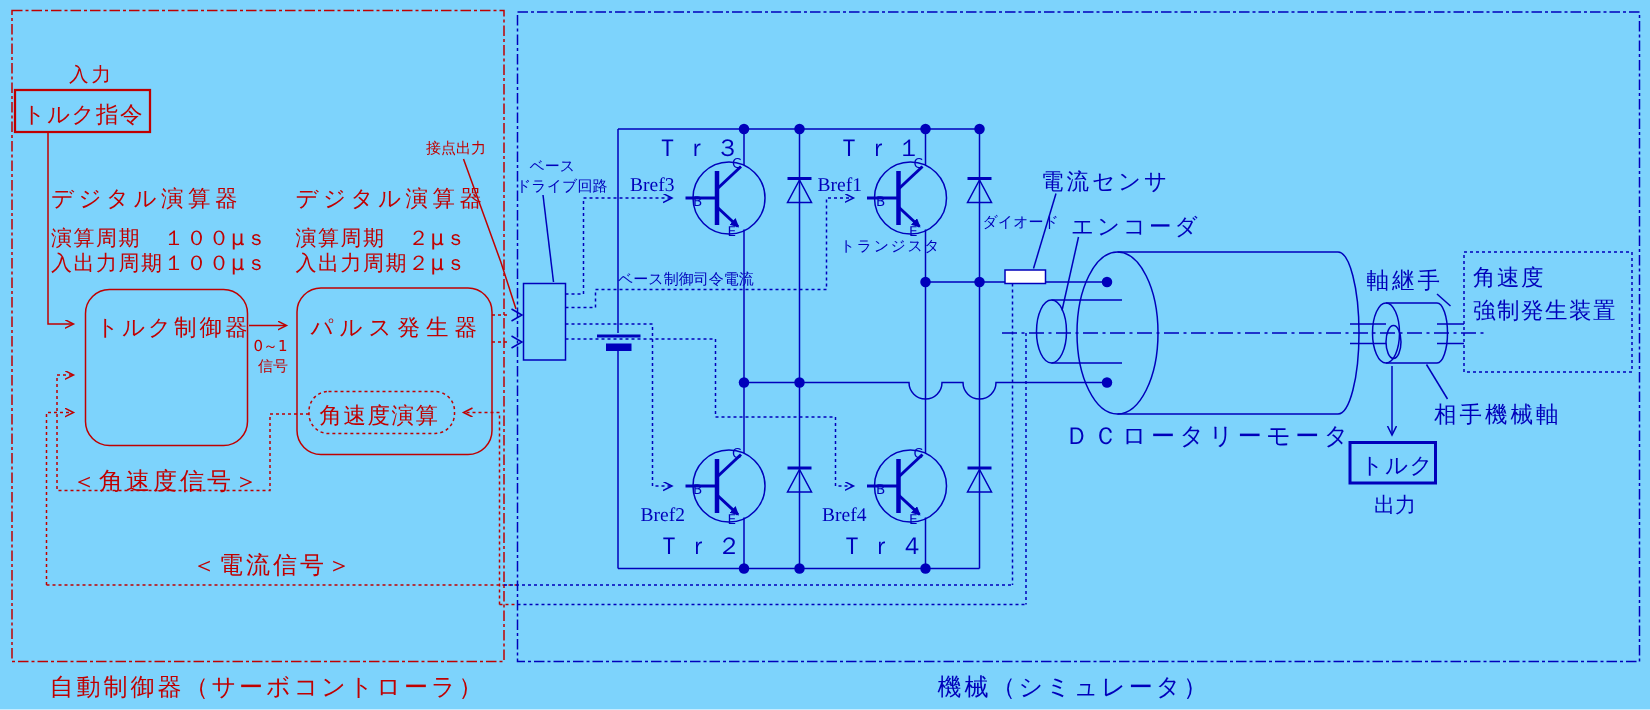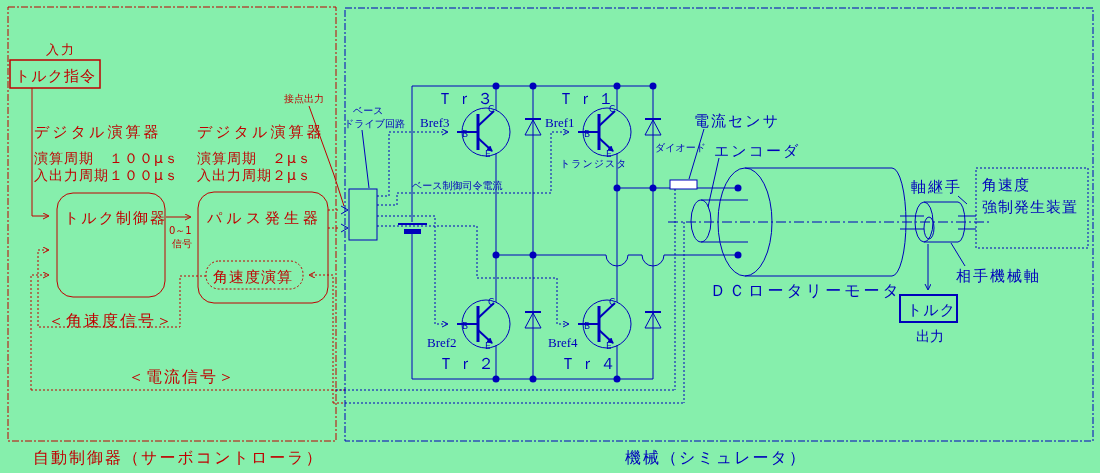--- a/index.html
+++ b/index.html
@@ -1,16 +1,16 @@
 <!DOCTYPE html>
 <html><head>
 <meta charset="utf-8">
 <style>
   html,body{margin:0;padding:0;background:#ffffff;}
-  .stage{position:relative;width:1100px;height:473px;background:#86efac;overflow:hidden;}
+  .stage{position:relative;width:1100px;height:473px;background:#7dd3fc;overflow:hidden;}
   svg{font-family:"DejaVu Sans","Liberation Sans",sans-serif;}
   .rl{stroke:#c00000;fill:none;stroke-width:1;}
   .bl{stroke:#0000bb;fill:none;stroke-width:1;}
   .w2{stroke-width:2;}
   .w15{stroke-width:1.5;}
   .dot2{stroke-dasharray:2 2;}
   .dash{stroke-dasharray:7 2 2 2;}
   .axis{stroke-dasharray:10 3 2 3;}
   text{stroke:none;}
   .rt{fill:#c00000;}

